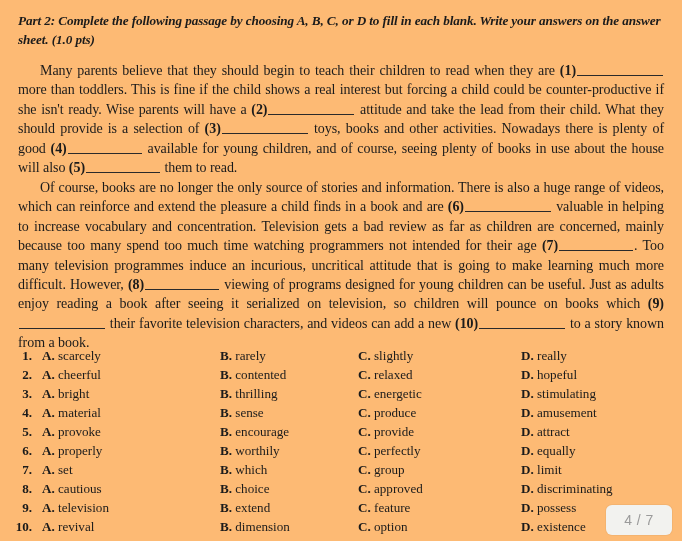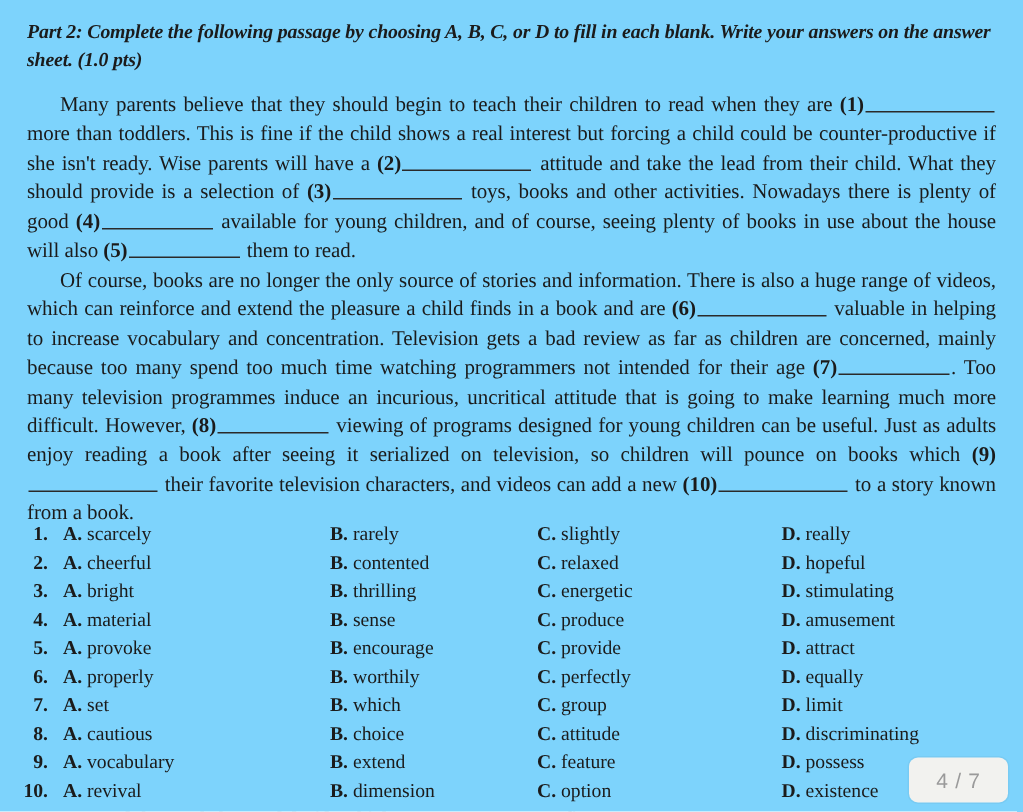--- a/index.html
+++ b/index.html
@@ -11,21 +11,21 @@
     width: 682px;
     height: 541px;
     overflow: hidden;
     font-family: "Liberation Serif", "DejaVu Serif", serif;
     color: #1b1b1b;
     position: relative;
   }
   #page {
     position: absolute;
     inset: 0;
-    background: #7dd3fc;
+    background: #fdba74;
     overflow: hidden;
   }
 
   
   .heading {
     position: absolute;
     left: 18px;
     top: 12px;
     width: 646px;
     font-weight: bold;
@@ -218,26 +218,26 @@
         <span class="opt-idx">7.</span>
         <span class="opt-cell col-a"><span class="letter">A.</span> <span>set</span></span>
         <span class="opt-cell col-b"><span class="letter">B.</span> <span>which</span></span>
         <span class="opt-cell col-c"><span class="letter">C.</span> <span>group</span></span>
         <span class="opt-cell col-d"><span class="letter">D.</span> <span>limit</span></span>
       </div>
       <div class="opt-row">
         <span class="opt-idx">8.</span>
         <span class="opt-cell col-a"><span class="letter">A.</span> <span>cautious</span></span>
         <span class="opt-cell col-b"><span class="letter">B.</span> <span>choice</span></span>
-        <span class="opt-cell col-c"><span class="letter">C.</span> <span>attitude</span></span>
+        <span class="opt-cell col-c"><span class="letter">C.</span> <span>approved</span></span>
         <span class="opt-cell col-d"><span class="letter">D.</span> <span>discriminating</span></span>
       </div>
       <div class="opt-row">
         <span class="opt-idx">9.</span>
-        <span class="opt-cell col-a"><span class="letter">A.</span> <span>vocabulary</span></span>
+        <span class="opt-cell col-a"><span class="letter">A.</span> <span>television</span></span>
         <span class="opt-cell col-b"><span class="letter">B.</span> <span>extend</span></span>
         <span class="opt-cell col-c"><span class="letter">C.</span> <span>feature</span></span>
         <span class="opt-cell col-d"><span class="letter">D.</span> <span>possess</span></span>
       </div>
       <div class="opt-row">
         <span class="opt-idx">10.</span>
         <span class="opt-cell col-a"><span class="letter">A.</span> <span>revival</span></span>
         <span class="opt-cell col-b"><span class="letter">B.</span> <span>dimension</span></span>
         <span class="opt-cell col-c"><span class="letter">C.</span> <span>option</span></span>
         <span class="opt-cell col-d"><span class="letter">D.</span> <span>existence</span></span>

